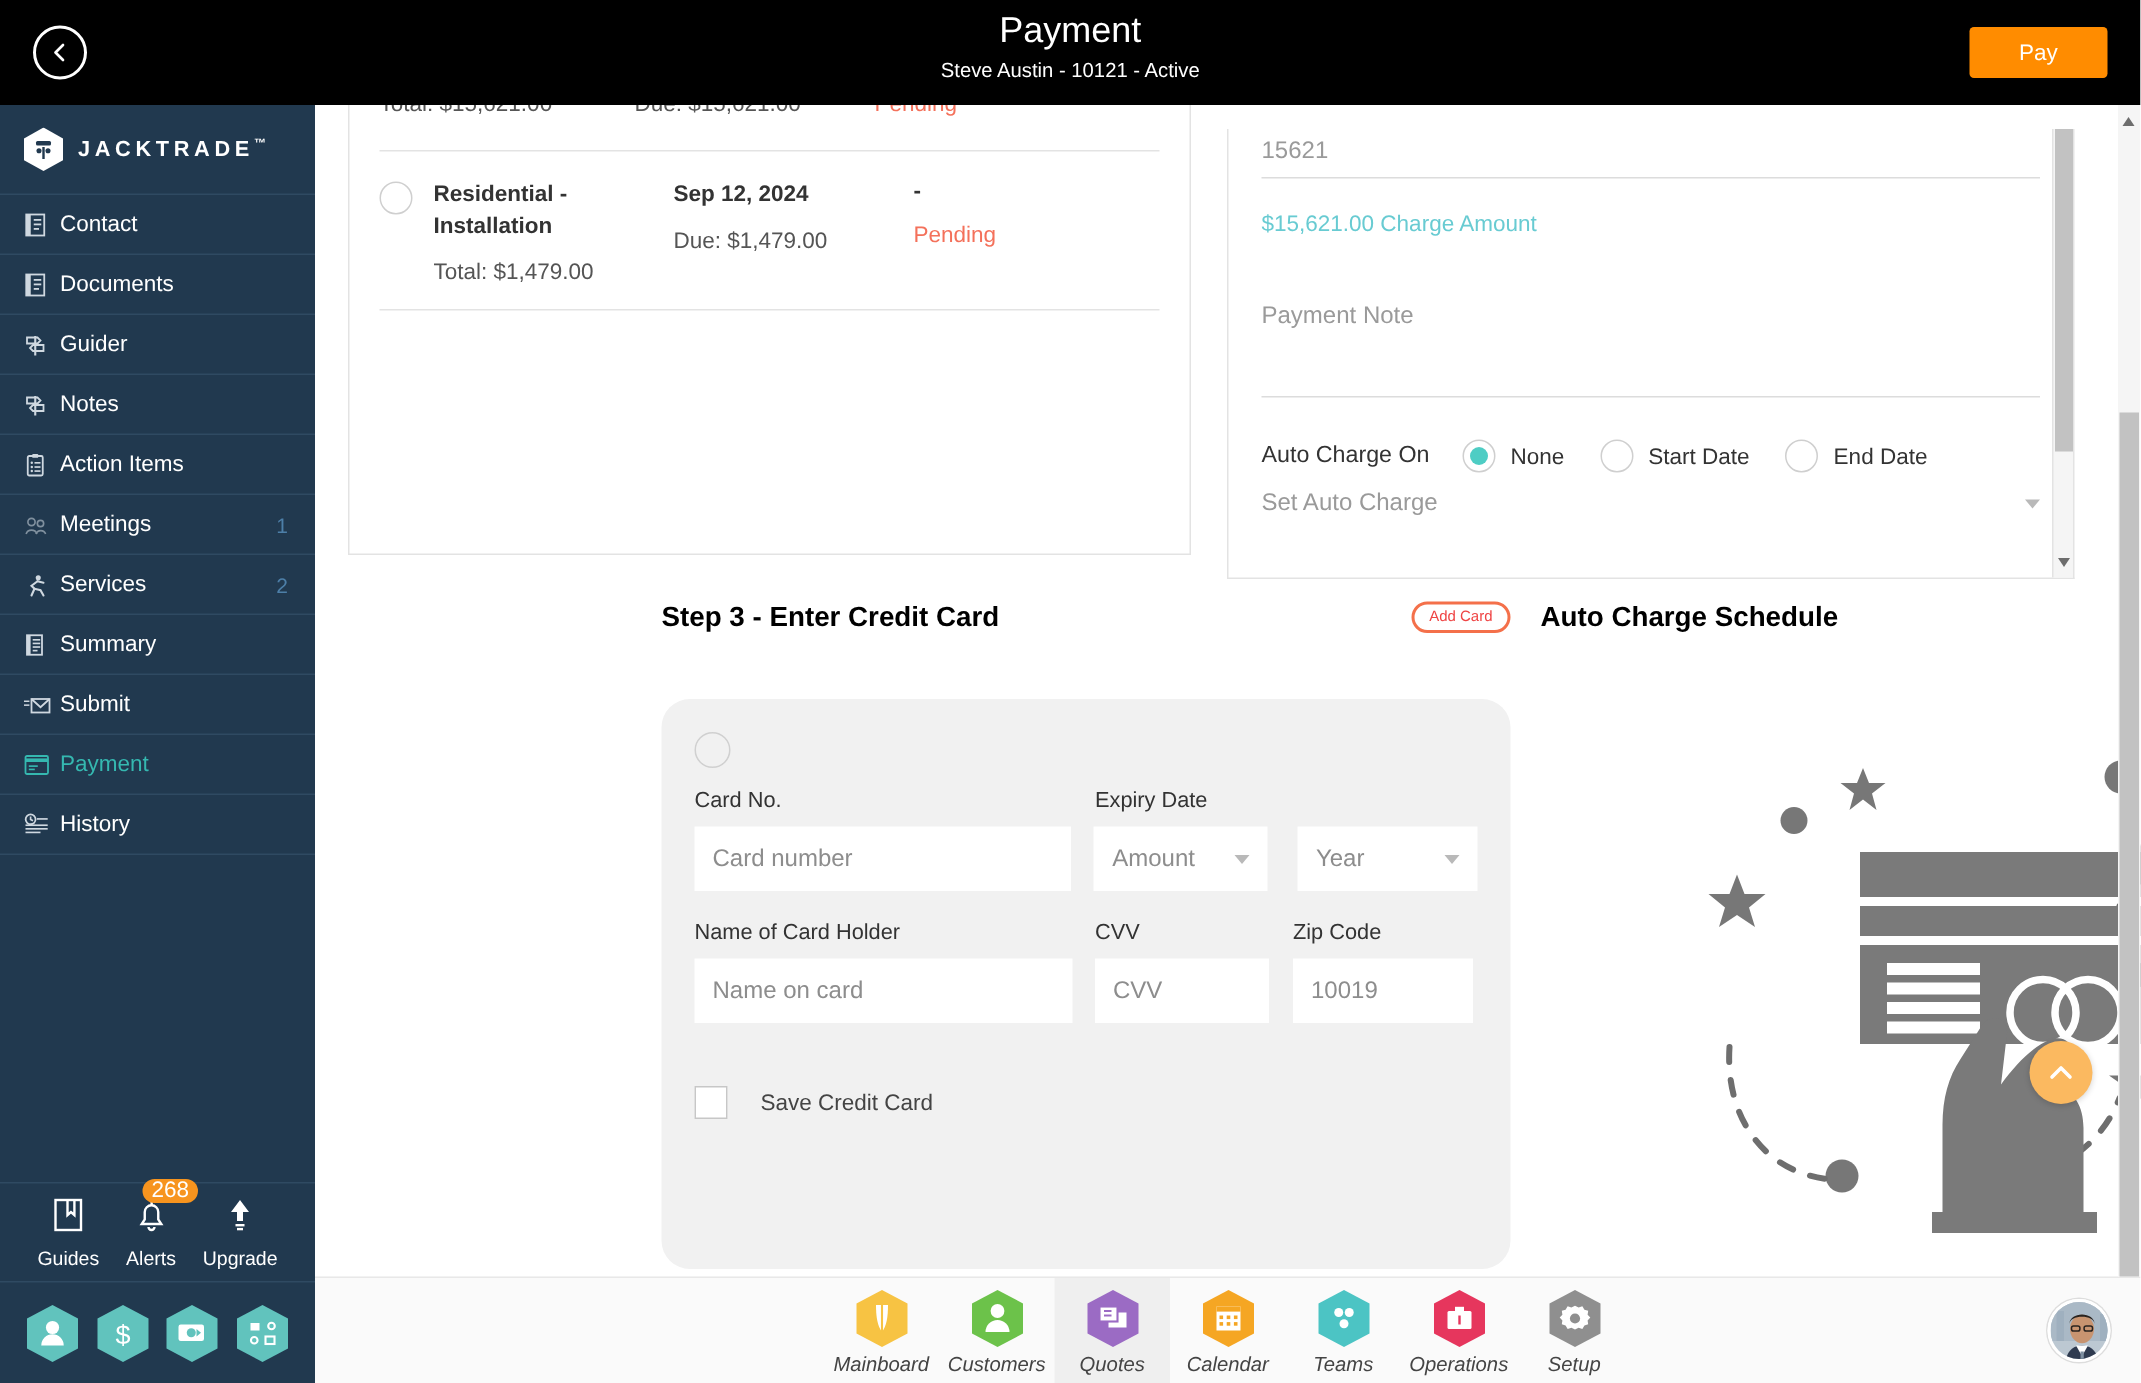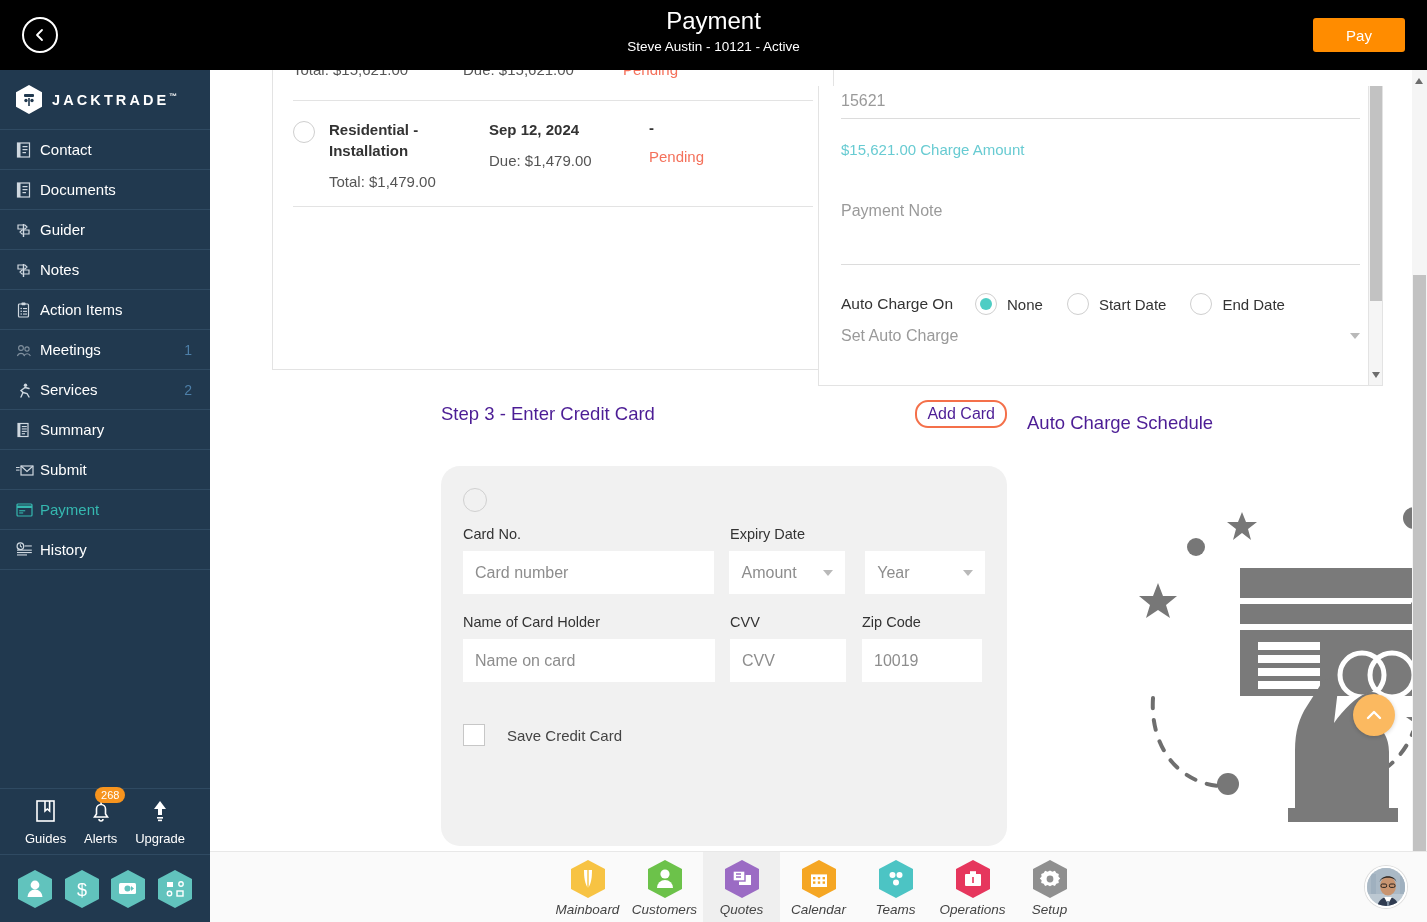--- a/index.html
+++ b/index.html
@@ -69,40 +69,40 @@
     position: absolute; left: 0; bottom: 0; width: 210px;
   }
   .side-tools {
     height: 67px; display: flex; align-items: center; justify-content: space-around;
     border-top: 1px solid #2f4a62; border-bottom: 1px solid #2f4a62; padding: 0 16px;
   }
   .side-tool { text-align: center; color: #fff; cursor: pointer; position: relative; }
   .side-tool .st-label { font-size: 13px; margin-top: 1px; display: block; }
   .badge-pill {
     position: absolute; top: -11px; left: 11px;
-    background: #f7941e; color: #fff; font-size: 11px; line-height: 16px;
+    background: #f7941e; color: #fff; font-size: 15px; line-height: 16px;
     border-radius: 9px; padding: 0 6px; min-width: 30px; text-align: center;
   }
   .side-hexrow {
     height: 67px; display: flex; align-items: center; justify-content: space-around;
     padding: 0 12px;
   }
   .hexbtn { width: 36px; height: 40px; position: relative; cursor: pointer; }
 
   
   .main {
     position: absolute; left: 210px; top: 70px; width: 1217px; height: 781px;
     background: #ffffff; overflow: hidden;
   }
   .content { position: relative; width: 1217px; height: 781px; }
 
   
   .panel-left {
     position: absolute; left: 22px; top: 0; width: 562px; height: 300px;
-    border: 1px solid #e3e3e3; border-top: none; background: #fff; margin-left: 40px;
+    border: 1px solid #e3e3e3; border-top: none; background: #fff;
   }
   .panel-right {
     position: absolute; left: 608px; top: 16px; width: 565px; height: 300px;
     border: 1px solid #e3e3e3; border-top: none; background: #fff; overflow: hidden;
   }
   .row-cut {
     display: flex; padding: 0 20px; height: 22px; align-items: flex-start;
     overflow: hidden;
   }
   .row-cut .c1 { width: 170px; }
@@ -169,27 +169,27 @@
     position: absolute; left: 3px; bottom: 8px;
     width: 0; height: 0; border-left: 4px solid transparent; border-right: 4px solid transparent;
     border-top: 6px solid #6d6d6d;
   }
 
   
   .sec-head-left {
     position: absolute; left: 231px; top: 330px; width: 566px;
     display: flex; align-items: center; justify-content: space-between;
   }
-  .sec-title { font-size: 18.5px; font-weight: normal; color: #4c1d95; }
+  .sec-title { font-size: 18.5px; font-weight: bold; color: #000000; }
   .add-card-btn {
-    border: 2px solid #f4704a; color: #4c1d95; background: #fff;
-    border-radius: 13px; font-size: 16px; padding: 3px 10px; cursor: pointer;
+    border: 2px solid #f4704a; color: #ef4444; background: #fff;
+    border-radius: 13px; font-size: 10px; padding: 3px 10px; cursor: pointer;
     font-family: "Liberation Sans", sans-serif;
   }
-  .sec-head-right { position: absolute; left: 817px; top: 342px; }
+  .sec-head-right { position: absolute; left: 817px; top: 330px; }
 
   
   .card-form {
     position: absolute; left: 231px; top: 396px; width: 566px; height: 380px;
     background: #f1f1f1;
     border-radius: 19px;
   }
   .cf-radio {
     width: 24px; height: 24px; border-radius: 50%; border: 1px solid #d0d0d0;
     background: #f1f1f1; margin: 22px 0 0 22px; cursor: pointer;

